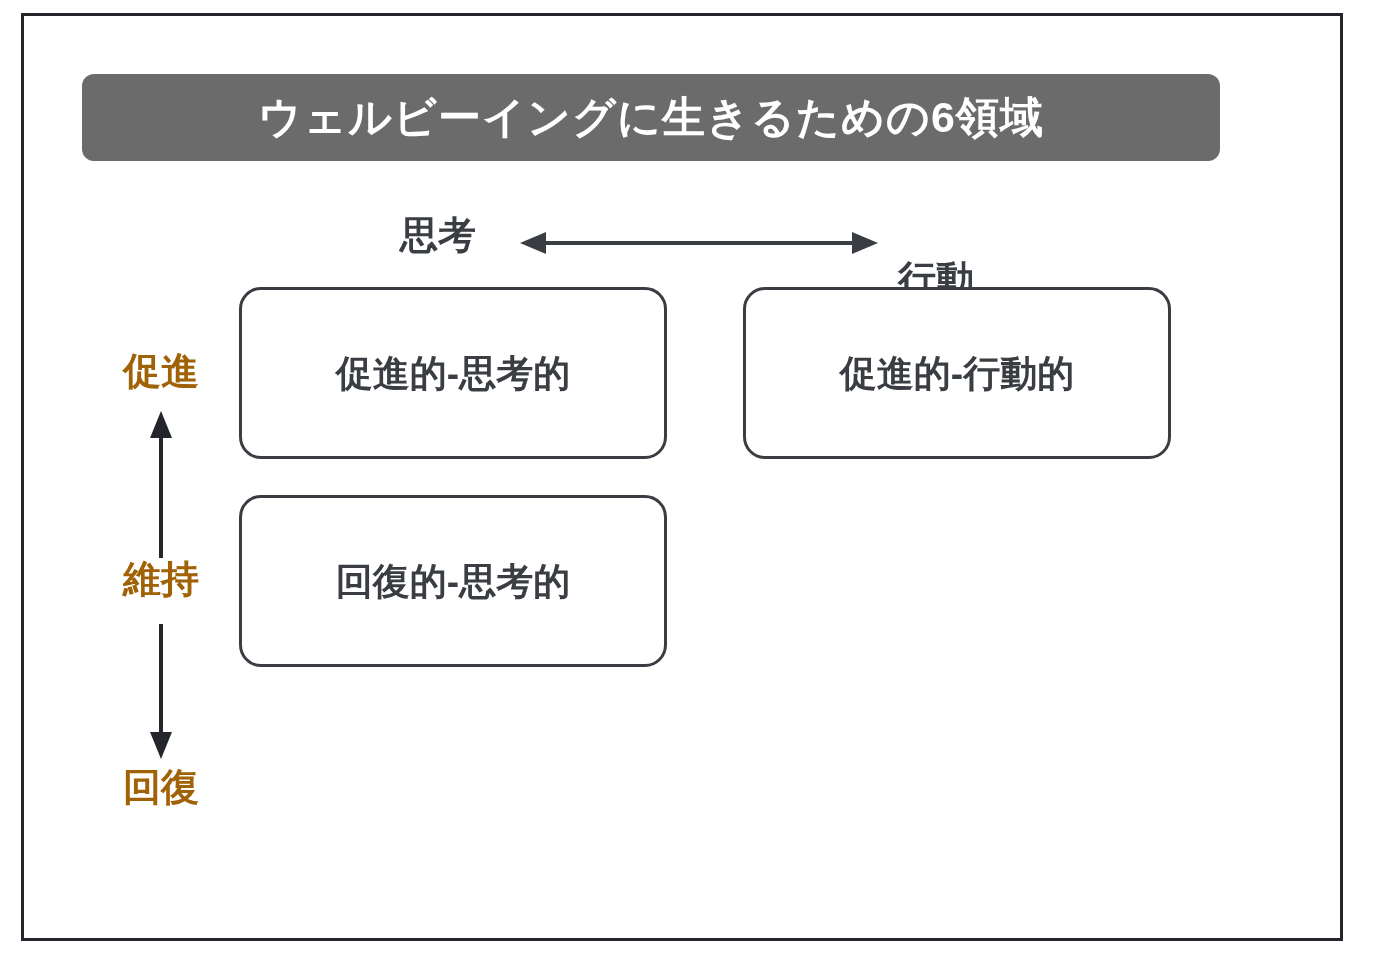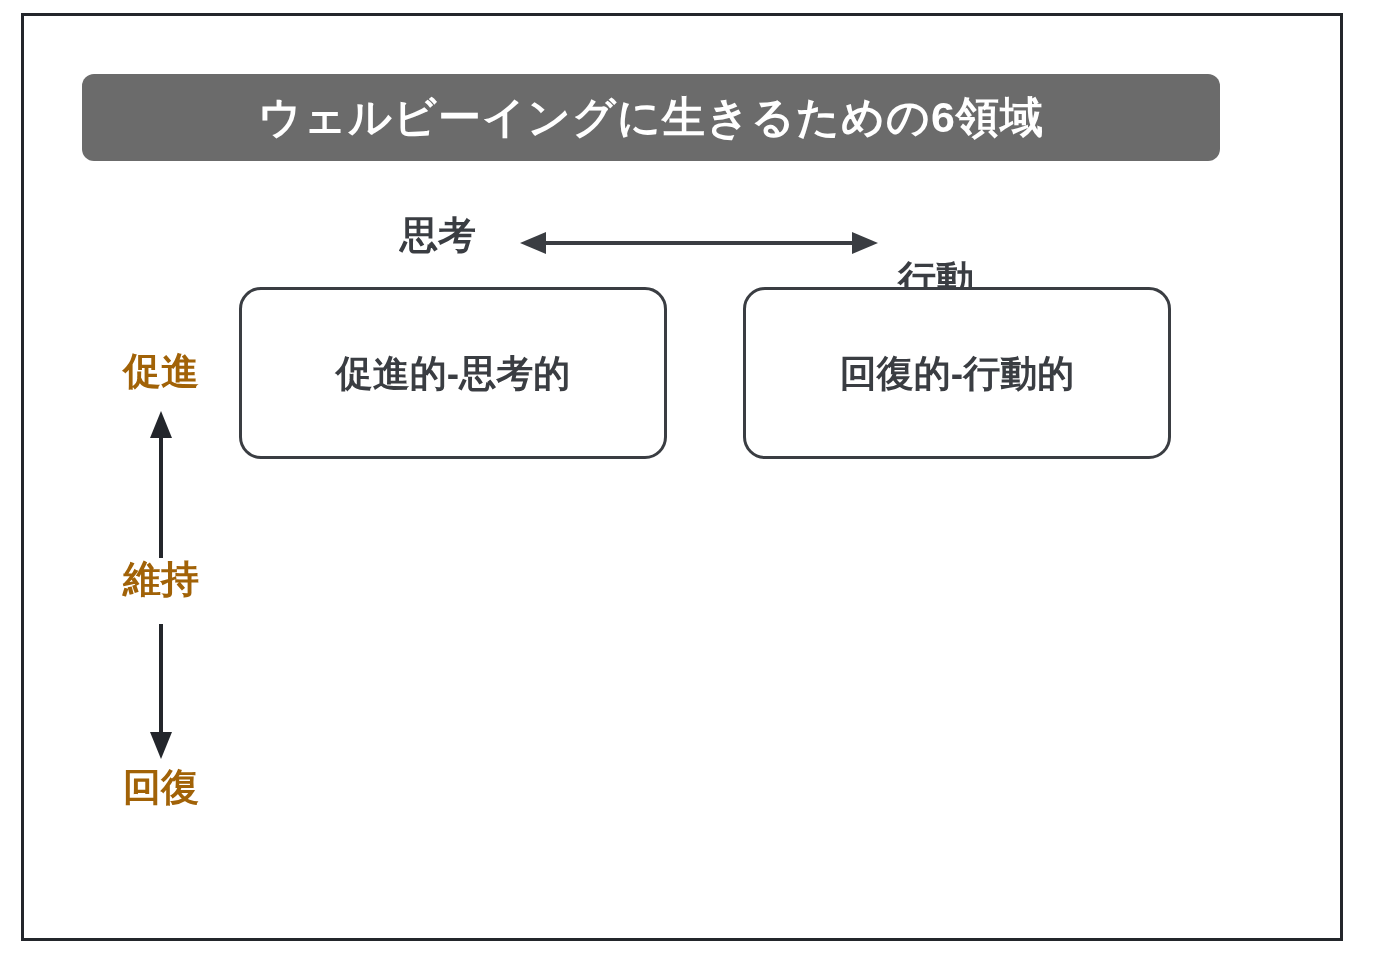--- a/index.html
+++ b/index.html
@@ -170,21 +170,24 @@
     </svg>
   </div>
 
   <div class="row-axis-label" id="row-label-2">回復</div>
 
   <div id="grid">
 
     <div class="cell">
       <span class="cell-label">促進的-思考的</span>
     </div>
+    <div class="cell">
+      <span class="cell-label">促進的-行動的</span>
+    </div>
 
 
     <div class="cell">
-      <span class="cell-label">回復的-行動的</span>
+      <span class="cell-label">回復的-思考的</span>
     </div>
 
   </div>
 
 </div>
 
 </body></html>

